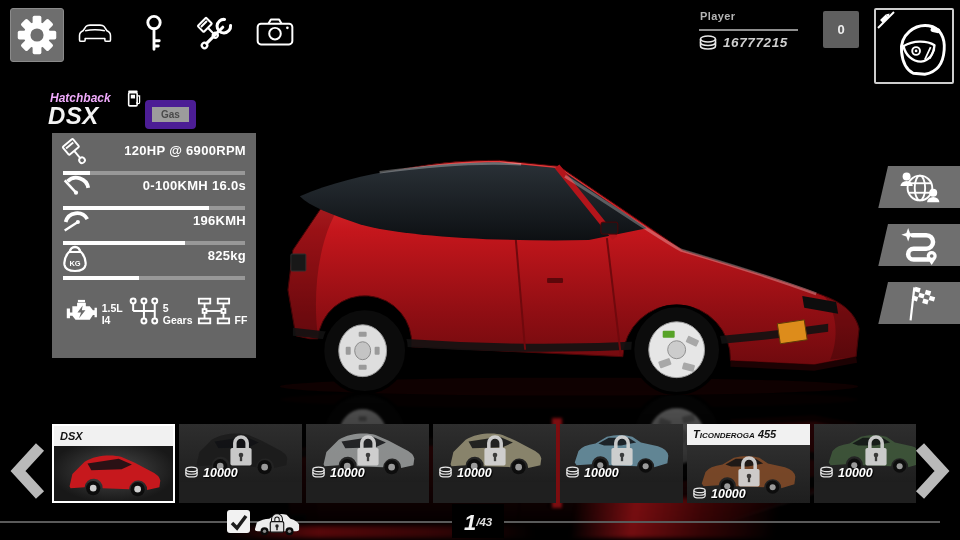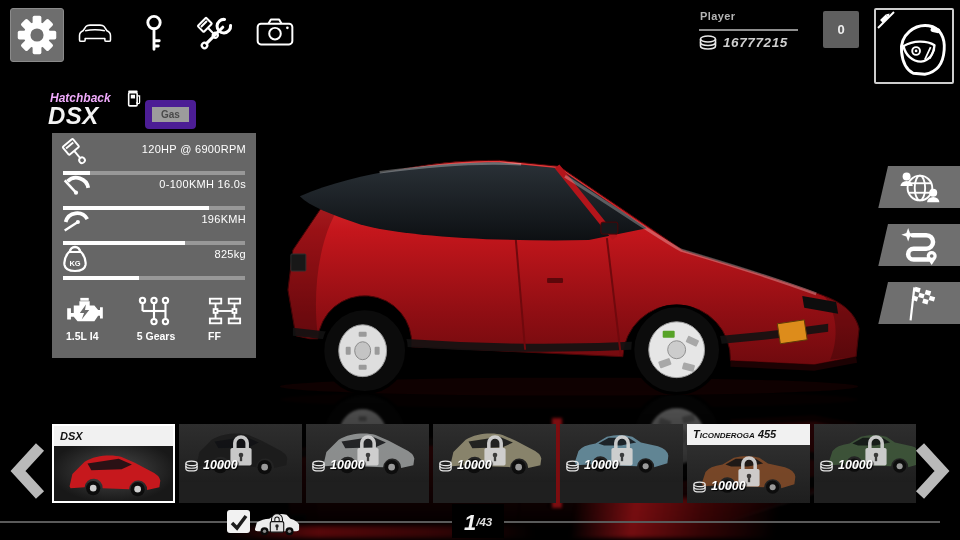--- a/index.html
+++ b/index.html
@@ -28,25 +28,25 @@
   .veh-class{left:50px;top:91px;font-size:12px;font-weight:bold;font-style:italic;color:#f0abfc;}
   .fuel-icon{left:127px;top:90px;}
   .gas-pill{left:145px;top:92px;background:#9c9c9c;color:#4a4a4a;font-size:10px;font-weight:bold;
             padding:2px 9px;border-radius:4px;border:7px solid #4c1d95;margin-top:8px;}
   .veh-name{left:48px;top:102px;font-size:24px;font-weight:bold;font-style:italic;color:#f4f4f4;letter-spacing:.5px;}
 
   
   .stats-panel{left:52px;top:133px;width:204px;height:225px;background:rgba(108,108,108,.95);z-index:3;}
   .stat-row{position:absolute;left:0;width:100%;}
   .stat-icon{position:absolute;left:8px;top:0;}
-  .stat-value{position:absolute;right:10px;top:6px;font-size:11px;font-weight:normal;color:#fff;letter-spacing:.3px;}
+  .stat-value{position:absolute;right:10px;top:6px;font-size:13px;font-weight:bold;color:#fff;letter-spacing:.3px;}
   .stat-bar{position:absolute;left:11px;width:182px;height:4px;background:rgba(255,255,255,.33);}
   .stat-fill{height:100%;background:#fff;}
   .specs-row{position:absolute;left:14px;right:14px;top:163px;display:flex;justify-content:space-between;}
-  .spec{display:flex;flex-direction:column;align-items:flex-start;gap:4px;}
+  .spec{display:flex;flex-direction:row;align-items:flex-end;gap:4px;}
   .spec-label{font-size:10.5px;font-weight:bold;color:#fff;}
 
   
   .car-main{left:260px;top:138px;width:618px;height:258px;z-index:2;}
   .car-reflect{left:260px;top:390px;width:618px;height:258px;z-index:1;transform:scaleY(-1);
                opacity:.42;filter:blur(1.3px);
                -webkit-mask-image:linear-gradient(to top,rgba(0,0,0,.95),transparent 55%);
                mask-image:linear-gradient(to top,rgba(0,0,0,.95),transparent 55%);}
 
   
@@ -60,21 +60,21 @@
   .card{flex:none;width:123px;height:79px;background:#1f1f1f;box-sizing:border-box;cursor:pointer;position:relative;}
   .card-head{height:21px;line-height:21px;background:#f1f1f1;color:#121212;font-size:11px;font-weight:bold;
              font-style:italic;font-variant:small-caps;padding-left:6px;white-space:nowrap;overflow:hidden;}
   .card-body{position:relative;height:58px;background:linear-gradient(180deg,#2e2e2e,#1e1e1e);overflow:hidden;}
   .card.sel{border:2px solid #fff;}
   .card.sel .card-head{height:20px;line-height:20px;}
   .card.sel .card-body{height:55px;background:radial-gradient(ellipse at 50% 45%,#4a4a4a 0%,#181818 75%);}
   .thumb{position:absolute;left:50%;top:5px;transform:translateX(-50%);width:104px;height:46px;}
   .card.locked .thumb{opacity:.85;filter:brightness(.85);}
   .lock{position:absolute;left:50%;top:50%;transform:translate(-50%,-54%);width:30px;height:38px;opacity:.95;}
-  .price{position:absolute;left:5px;bottom:10px;display:flex;align-items:flex-end;gap:4px;}
+  .price{position:absolute;left:5px;bottom:2px;display:flex;align-items:flex-start;gap:4px;}
   .price span{font-size:12.5px;font-weight:bold;font-style:italic;color:#fff;text-shadow:1px 1px 1px #000;}
   .arrow{z-index:7;cursor:pointer;}
   .arrow-left{left:8px;top:442px;}
   .arrow-right{left:912px;top:442px;}
 
   
   .red-glow-a{left:554px;top:498px;width:270px;height:40px;z-index:3;filter:blur(2px);
       background:linear-gradient(100deg,transparent 8%,rgba(193,22,27,.6) 30%,rgba(130,10,12,.4) 55%,transparent 82%);}
   .red-glow-b{left:225px;top:526px;width:310px;height:12px;z-index:3;filter:blur(2.5px);
       background:linear-gradient(90deg,transparent,rgba(160,14,18,.55) 30%,rgba(160,14,18,.3) 70%,transparent);}

